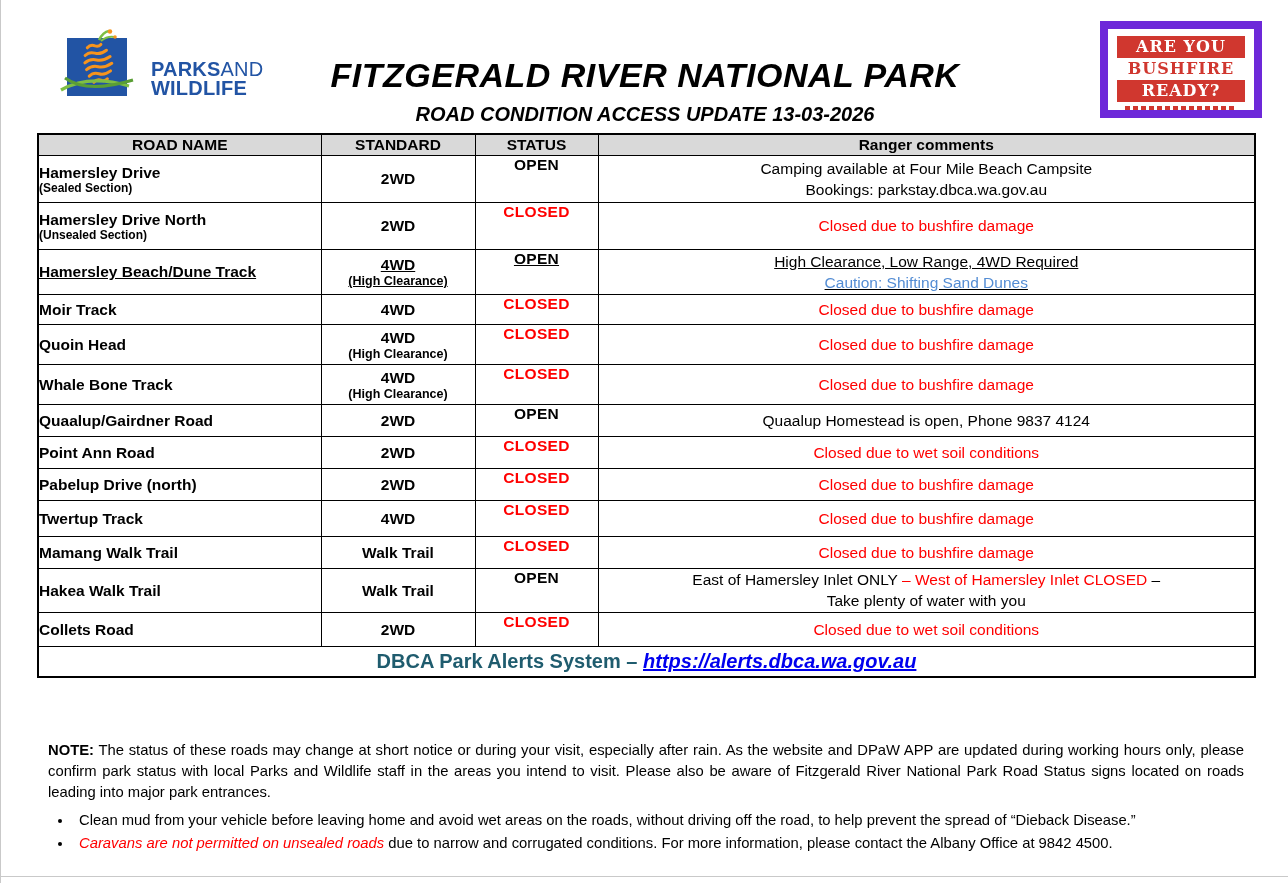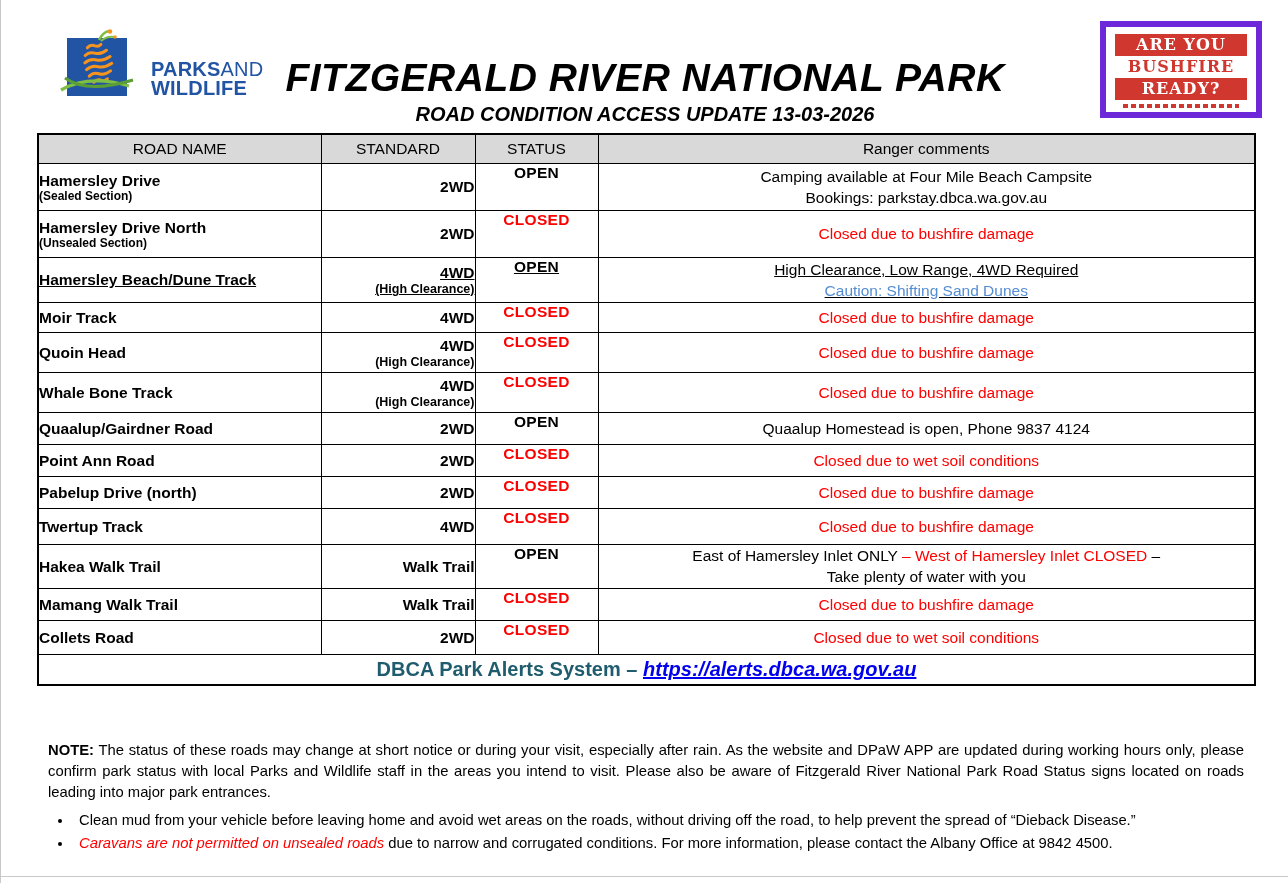--- a/index.html
+++ b/index.html
@@ -15,48 +15,48 @@
 
   
   .logo { position:absolute; left:58px; top:28px; display:flex; align-items:center; gap:6px; }
   .logo svg { width:86px; height:88px; display:block; }
   .logo-text { line-height:0.95; font-size:20px; color:#2254A4; letter-spacing:0.2px; margin-top:14px; }
   .logo-text .b { font-weight:bold; }
   .logo-text .l { font-weight:normal; }
 
   .title {
     position:absolute; left:0; width:1288px; top:56px; text-align:center;
-    font-size:39px; font-weight:bold; font-style:italic; letter-spacing:0.5px;
+    font-size:34px; font-weight:bold; font-style:italic; letter-spacing:0.5px;
   }
   .subtitle {
     position:absolute; left:0; width:1288px; top:103px; text-align:center;
     font-size:20px; font-weight:bold; font-style:italic;
   }
 
   .badge {
     position:absolute; left:1099px; top:21px; width:162px; height:97px; box-sizing:border-box;
-    background:#fff; border:6px solid #6d28d9; padding:7px 9px 4px;
+    background:#fff; border:8px solid #6d28d9; padding:7px 9px 4px;
     font-family:"DejaVu Serif", serif; font-weight:bold; text-align:center;
   }
   .badge .bar { color:#fff; font-size:16px; line-height:22px; letter-spacing:1px; }
   .badge .mid { font-size:16px; line-height:22px; letter-spacing:1px; }
   .badge .tag { height:4px; margin:4px 8px 0; }
 
   
   table.roads {
     position:absolute; left:36px; top:133px; width:1217px;
     border-collapse:collapse; table-layout:fixed;
     border:2px solid #000;
   }
   table.roads th, table.roads td { border:1px solid #000; padding:0; box-sizing:border-box; }
-  table.roads thead th { height:29px; font-size:15.5px; font-weight:normal; text-align:center; vertical-align:middle; }
+  table.roads thead th { height:21px; font-size:15.5px; font-weight:bold; text-align:center; vertical-align:middle; }
   .c-name  { text-align:left; vertical-align:middle; padding:2px 4px 2px 8px; }
   .rname  { font-weight:bold; font-size:15.5px; line-height:19px; }
   .rnote  { font-weight:bold; font-size:12px;  line-height:13px; }
-  .c-std   { text-align:right; vertical-align:middle;margin-left:38px; }
+  .c-std   { text-align:center; vertical-align:middle;margin-left:38px; }
   .c-std .std  { font-weight:bold; font-size:15.5px; line-height:19px; }
   .c-std .rnote { font-weight:bold; font-size:12.5px; line-height:14px; }
   .c-status { text-align:center; vertical-align:top; padding-top:3px; font-weight:bold; font-size:15.5px; letter-spacing:0.3px; }
   .c-comment { text-align:center; vertical-align:middle; font-size:15.5px; line-height:21px; padding:1px 6px; }
   tfoot td { height:31px; text-align:center; vertical-align:middle; font-size:20px; font-weight:bold; }
   .alerts-link { font-style:italic; text-decoration:underline; cursor:pointer; }
 
   
   .notes { position:absolute; left:47px; top:740px; width:1196px; font-size:14.8px; line-height:21px; }
   .notes p { margin:0; text-align:justify; }
@@ -244,43 +244,43 @@
             <div class="rname">Twertup Track</div>
           </td>
           <td class="c-std">
             <div class="std">4WD</div>
           </td>
           <td class="c-status" style="color: rgb(255, 0, 0);">CLOSED</td>
           <td class="c-comment">
             <div><span style="color: rgb(255, 0, 0);">Closed due to bushfire damage</span></div>
           </td>
         </tr>
+        <tr style="height: 32px;">
+          <td class="c-name">
+            <div class="rname">Mamang Walk Trail</div>
+          </td>
+          <td class="c-std">
+            <div class="std">Walk Trail</div>
+          </td>
+          <td class="c-status" style="color: rgb(255, 0, 0);">CLOSED</td>
+          <td class="c-comment">
+            <div><span style="color: rgb(255, 0, 0);">Closed due to bushfire damage</span></div>
+          </td>
+        </tr>
         <tr style="height: 44px;">
           <td class="c-name">
             <div class="rname">Hakea Walk Trail</div>
           </td>
           <td class="c-std">
             <div class="std">Walk Trail</div>
           </td>
           <td class="c-status" style="color: rgb(0, 0, 0);">OPEN</td>
           <td class="c-comment">
             <div><span style="color: rgb(0, 0, 0);">East of Hamersley Inlet ONLY </span><span style="color: rgb(255, 0, 0);">– West of Hamersley Inlet CLOSED </span><span style="color: rgb(0, 0, 0);">–</span></div>
             <div><span style="color: rgb(0, 0, 0);">Take plenty of water with you</span></div>
-          </td>
-        </tr>
-        <tr style="height: 32px;">
-          <td class="c-name">
-            <div class="rname">Mamang Walk Trail</div>
-          </td>
-          <td class="c-std">
-            <div class="std">Walk Trail</div>
-          </td>
-          <td class="c-status" style="color: rgb(255, 0, 0);">CLOSED</td>
-          <td class="c-comment">
-            <div><span style="color: rgb(255, 0, 0);">Closed due to bushfire damage</span></div>
           </td>
         </tr>
         <tr style="height: 34px;">
           <td class="c-name">
             <div class="rname">Collets Road</div>
           </td>
           <td class="c-std">
             <div class="std">2WD</div>
           </td>
           <td class="c-status" style="color: rgb(255, 0, 0);">CLOSED</td>

